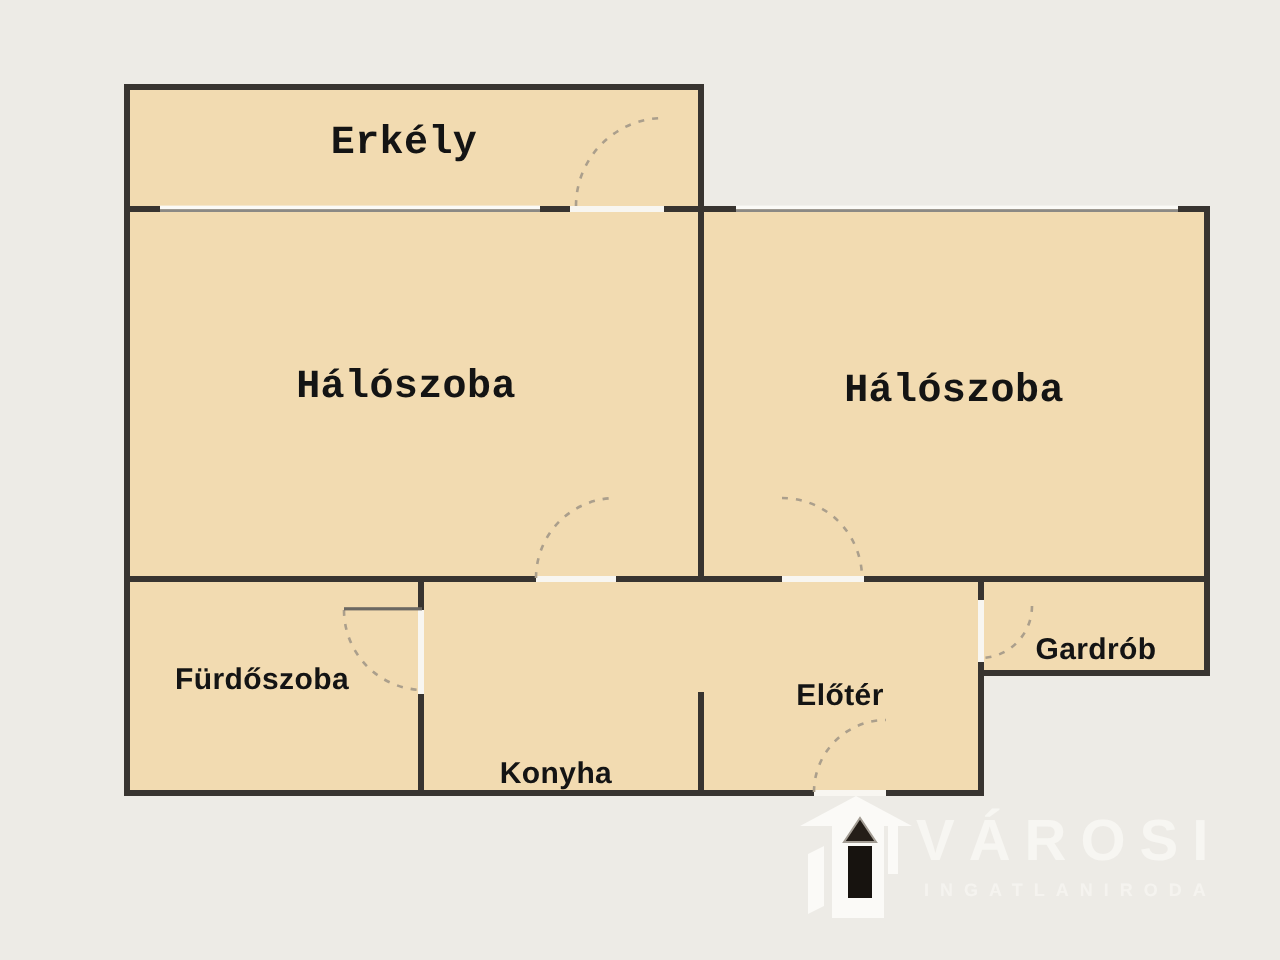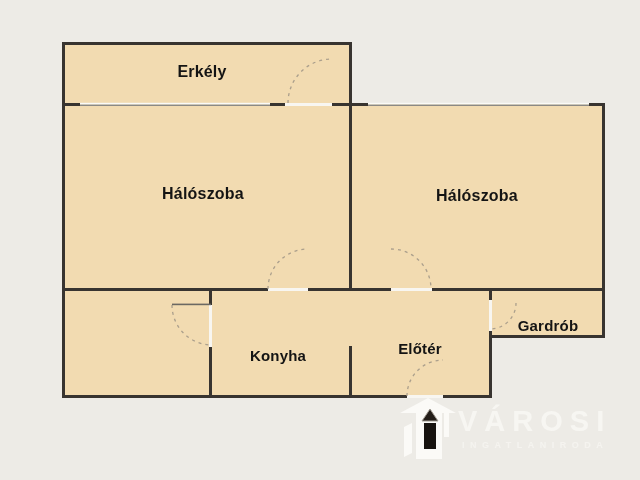--- a/index.html
+++ b/index.html
@@ -12,21 +12,21 @@
   #stage{position:absolute;left:0;top:0;width:640px;height:480px;}
   svg.plan{position:absolute;left:0;top:0;}
   .room-label{
     position:absolute;
     transform:translate(-50%,-50%);
     font-weight:bold;
     color:var(--label_text,#141414);
     white-space:nowrap;
     letter-spacing:0.2px;
   }
-  .lbl-16{font-size:16px;}
+  .lbl-16{font-size:20px;font-family:Liberation Mono, monospace;}
   .lbl-15{font-size:15px;}
   .watermark{position:absolute;left:396px;top:394px;width:240px;height:70px;}
   .wm-logo{position:absolute;left:2px;top:2px;}
   .wm-brand{
     position:absolute;left:62px;top:11px;
     font-size:29px;font-weight:bold;letter-spacing:7px;
     color:var(--watermark_text,#f7f6f2);
     white-space:nowrap;
   }
   .wm-tagline{
@@ -104,21 +104,22 @@
       <path d="M516,303 A26,26 0 0 1 490,329"></path>
       <path d="M172,305 A40,40 0 0 0 211,345"></path>
     </g>
 
     <rect x="172" y="303.6" width="39" height="1.6" style="fill:var(--door_leaf)"></rect>
   </svg>
 
   <div class="room-label lbl-16" style="left:202px;top:72px;">Erkély</div>
   <div class="room-label lbl-16" style="left:203px;top:194px;">Hálószoba</div>
   <div class="room-label lbl-16" style="left:477px;top:196px;">Hálószoba</div>
-  <div class="room-label lbl-15" style="left:278px;top:355px;">Konyha</div>
+  <div class="room-label lbl-15" style="left:131px;top:340px;">Fürdőszoba</div>
+  <div class="room-label lbl-15" style="left:278px;top:387px;">Konyha</div>
   <div class="room-label lbl-15" style="left:420px;top:348px;">Előtér</div>
   <div class="room-label lbl-15" style="left:548px;top:325px;">Gardrób</div>
 
   <div class="watermark">
     <svg class="wm-logo" width="62" height="66" viewBox="0 0 62 66">
       <polygon points="2,17 30,2 58,17" style="fill:var(--logo_white)"></polygon>
       <polygon points="6,31 14,27 14,57 6,61" style="fill:var(--logo_white)"></polygon>
       <polygon points="18,15 30,7 44,15 44,63 18,63" style="fill:var(--logo_white)"></polygon>
       <rect x="46" y="17" width="5" height="24" style="fill:var(--logo_white)"></rect>
       <rect x="26" y="27" width="12" height="26" style="fill:var(--logo_door)"></rect>

